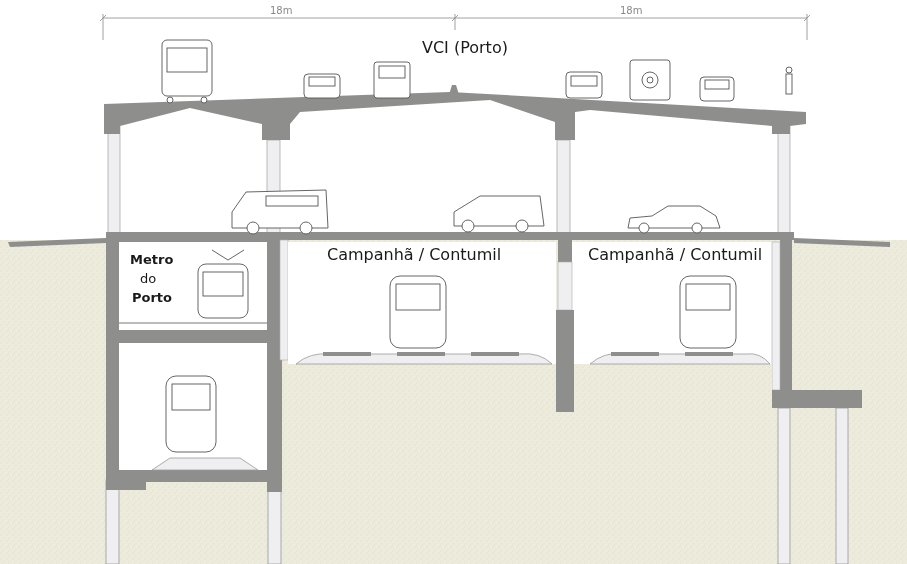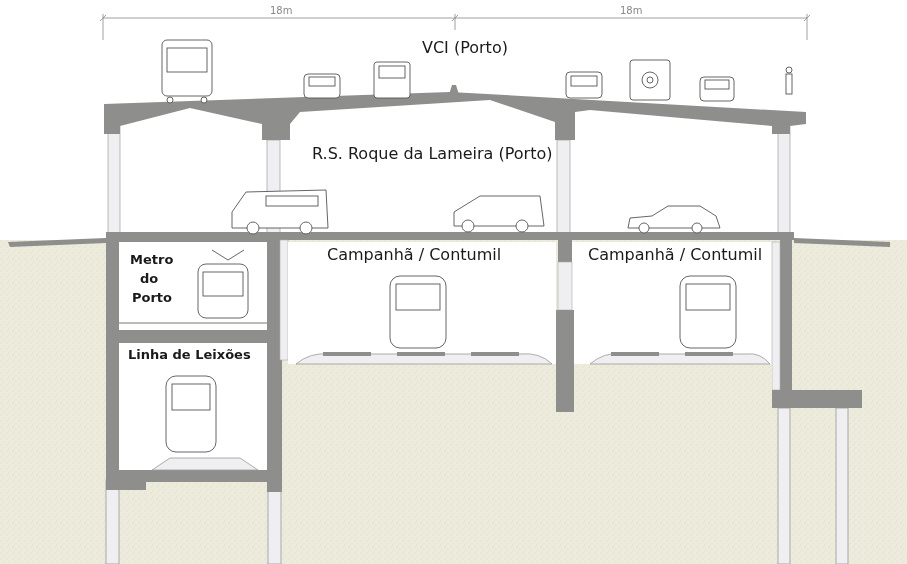--- a/index.html
+++ b/index.html
@@ -168,20 +168,18 @@
           <rect x="680" y="276" width="56" height="72" rx="10"></rect>
           <rect x="686" y="284" width="44" height="26"></rect>
         </g>
   </g>
 </svg>
 
 
 <div class="lbl dim" style="left:270px;top:5px;">18m</div>
 <div class="lbl dim" style="left:620px;top:5px;">18m</div>
 <div class="lbl big" style="left:422px;top:38px;">VCI (Porto)</div>
-<div class="lbl big" style="left:312px;top:144px;">R.S. Roque da Lameira (Porto)</div>
 <div class="lbl med" style="left:130px;top:252px;font-weight:bold;">Metro</div>
-<div class="lbl med" style="left:140px;top:271px;font-weight:bold;">do</div>
+<div class="lbl med" style="left:140px;top:271px;font-weight:normal;">do</div>
 <div class="lbl med" style="left:132px;top:290px;font-weight:bold;text-align:right;">Porto</div>
-<div class="lbl med" style="left:128px;top:347px;font-weight:bold;">Linha de Leixões</div>
 <div class="lbl big" style="left:327px;top:245px;">Campanhã / Contumil</div>
 <div class="lbl big" style="left:588px;top:245px;">Campanhã / Contumil</div>
 </div>
 
 </body></html>

